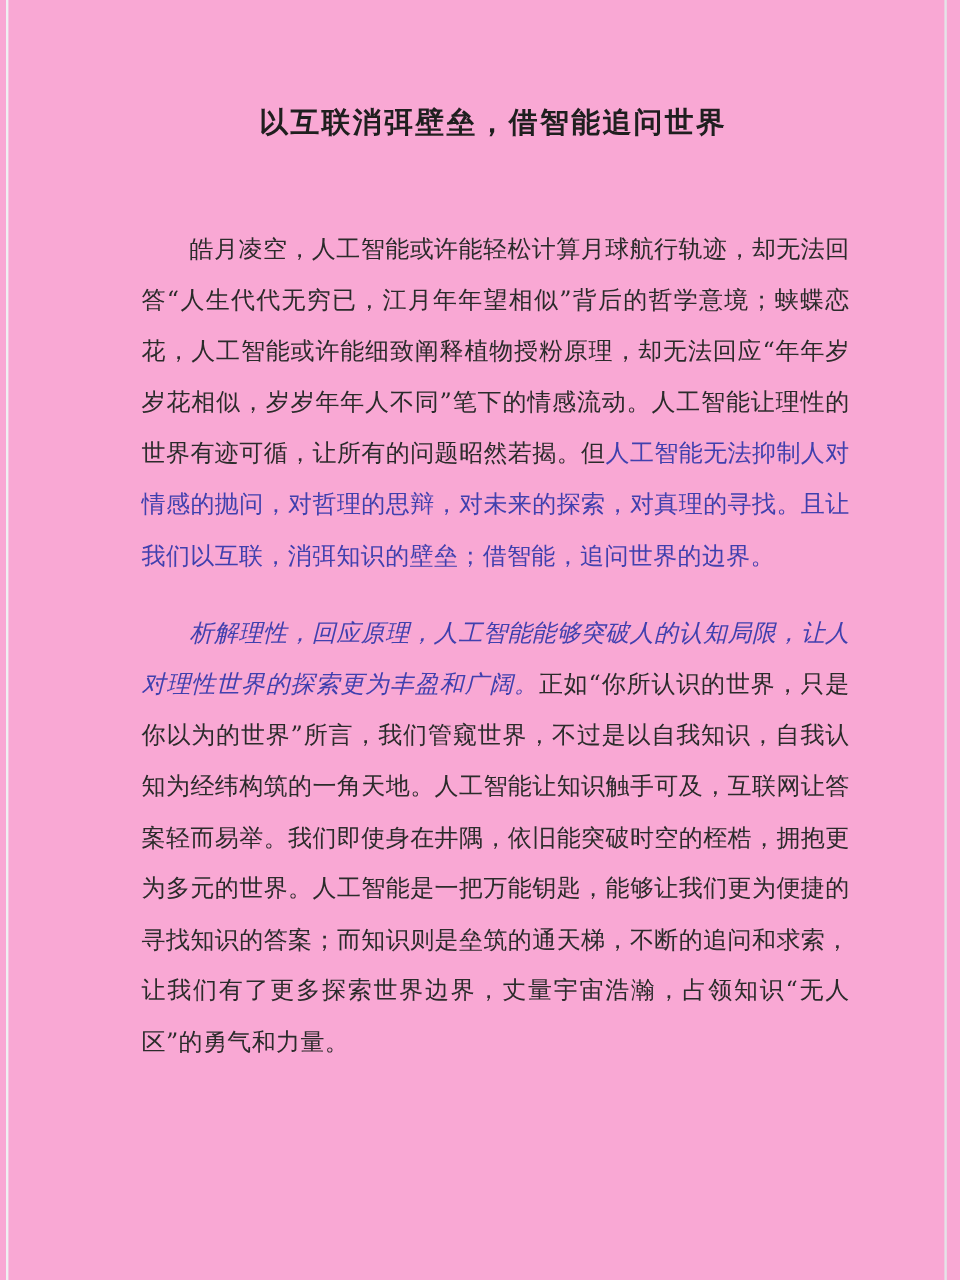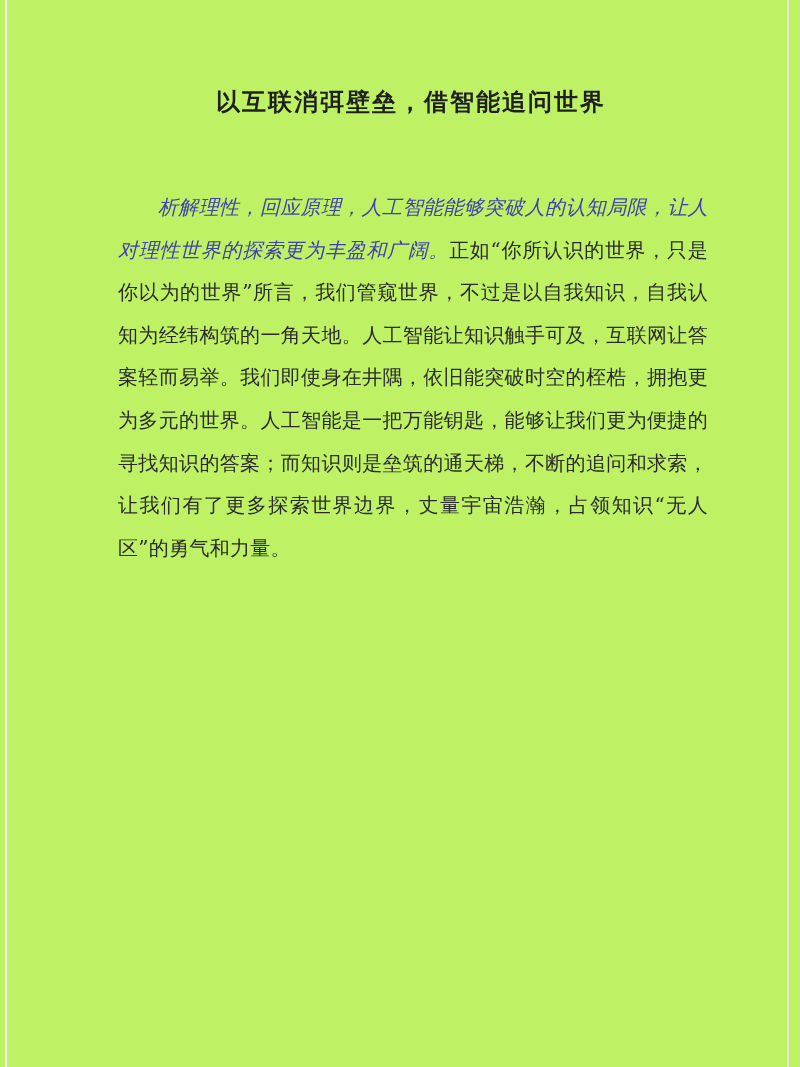--- a/index.html
+++ b/index.html
@@ -6,21 +6,21 @@
     margin: 0;
     padding: 0;
     background: #f7f7f8;
     font-family: "DejaVu Serif", "Liberation Serif", serif;
   }
   .page {
     position: relative;
     width: 800px;
     height: 1067px;
     margin: 0 auto;
-    background: #bef264;
+    background: #f9a8d4;
     overflow: hidden;
     box-sizing: border-box;
     padding: 86px 96px 0 118px;
   }
   .edge-line {
     position: absolute;
     top: 0;
     bottom: 0;
     width: 2px;
   }
@@ -53,15 +53,16 @@
 </head>
 <body>
 
 <div class="page">
   <div class="edge-line left"></div>
   <div class="edge-line right"></div>
 
   <h1 class="doc-title" style="color: rgb(31, 31, 31);">以互联消弭壁垒，借智能追问世界</h1>
 
   <div class="essay-body">
+      <p class="essay-paragraph"><span style="color: rgb(43, 43, 43);">皓月凌空，人工智能或许能轻松计算月球航行轨迹，却无法回答“人生代代无穷已，江月年年望相似”背后的哲学意境；蛱蝶恋花，人工智能或许能细致阐释植物授粉原理，却无法回应“年年岁岁花相似，岁岁年年人不同”笔下的情感流动。人工智能让理性的世界有迹可循，让所有的问题昭然若揭。但</span><span style="color: rgb(64, 64, 174);">人工智能无法抑制人对情感的抛问，对哲理的思辩，对未来的探索，对真理的寻找。且让我们以互联，消弭知识的壁垒；借智能，追问世界的边界。</span></p>
       <p class="essay-paragraph"><span style="color: rgb(64, 64, 174); font-style: italic;">析解理性，回应原理，人工智能能够突破人的认知局限，让人对理性世界的探索更为丰盈和广阔。</span><span style="color: rgb(43, 43, 43);">正如“你所认识的世界，只是你以为的世界”所言，我们管窥世界，不过是以自我知识，自我认知为经纬构筑的一角天地。人工智能让知识触手可及，互联网让答案轻而易举。我们即使身在井隅，依旧能突破时空的桎梏，拥抱更为多元的世界。人工智能是一把万能钥匙，能够让我们更为便捷的寻找知识的答案；而知识则是垒筑的通天梯，不断的追问和求索，让我们有了更多探索世界边界，丈量宇宙浩瀚，占领知识“无人区”的勇气和力量。</span></p>
     </div>
 </div>
 
 </body></html>

